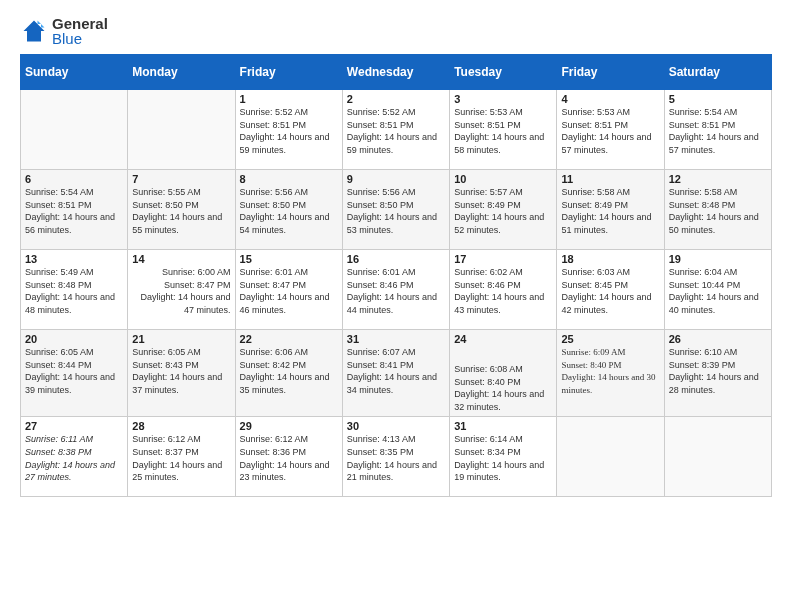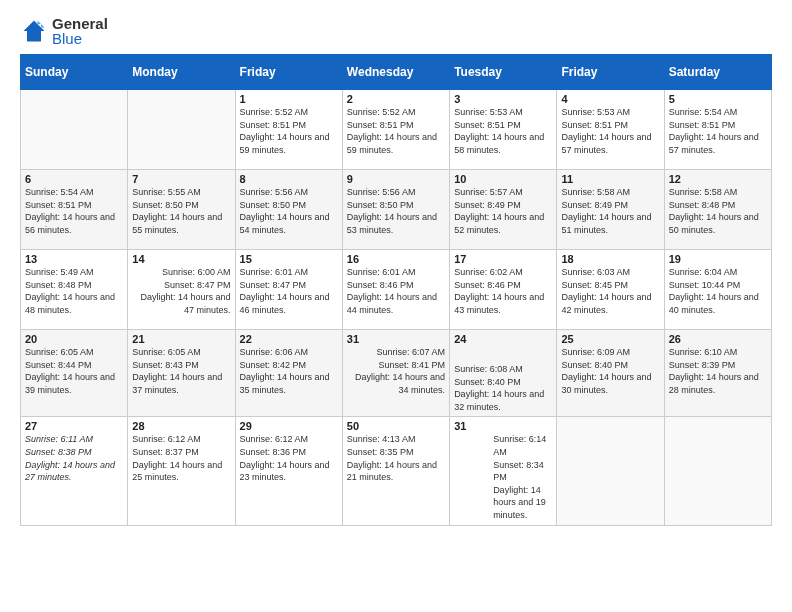--- a/index.html
+++ b/index.html
@@ -271,33 +271,33 @@
 Daylight: 14 hours and 37 minutes.</div>
           </td>
           <td>
             <span class="day-num">22</span>
             <div class="day-info" style="white-space: pre-line;">Sunrise: 6:06 AM
 Sunset: 8:42 PM
 Daylight: 14 hours and 35 minutes.</div>
           </td>
           <td>
             <span class="day-num">31</span>
-            <div class="day-info" style="white-space: pre-line; text-align: right;">Sunrise: 6:07 AM
+            <div class="day-info" style="white-space: pre-line;">Sunrise: 6:07 AM
 Sunset: 8:41 PM
 Daylight: 14 hours and 34 minutes.</div>
           </td>
           <td>
             <span class="day-num">24</span>
             <div class="day-info" style="white-space: pre-line; margin-top: 18px;">Sunrise: 6:08 AM
 Sunset: 8:40 PM
 Daylight: 14 hours and 32 minutes.</div>
           </td>
           <td>
             <span class="day-num">25</span>
-            <div class="day-info" style="white-space: pre-line;">Sunrise: 6:09 AM
+            <div class="day-info" style="white-space: pre-line; font-family: Liberation Serif, serif;">Sunrise: 6:09 AM
 Sunset: 8:40 PM
 Daylight: 14 hours and 30 minutes.</div>
           </td>
           <td>
             <span class="day-num">26</span>
             <div class="day-info" style="white-space: pre-line;">Sunrise: 6:10 AM
 Sunset: 8:39 PM
 Daylight: 14 hours and 28 minutes.</div>
           </td>
         </tr>
@@ -314,28 +314,28 @@
 Sunset: 8:37 PM
 Daylight: 14 hours and 25 minutes.</div>
           </td>
           <td>
             <span class="day-num">29</span>
             <div class="day-info" style="white-space: pre-line;">Sunrise: 6:12 AM
 Sunset: 8:36 PM
 Daylight: 14 hours and 23 minutes.</div>
           </td>
           <td>
-            <span class="day-num">50</span>
+            <span class="day-num">30</span>
             <div class="day-info" style="white-space: pre-line;">Sunrise: 4:13 AM
 Sunset: 8:35 PM
 Daylight: 14 hours and 21 minutes.</div>
           </td>
           <td>
             <span class="day-num">31</span>
-            <div class="day-info" style="white-space: pre-line; margin-left: 39px;">Sunrise: 6:14 AM
+            <div class="day-info" style="white-space: pre-line;">Sunrise: 6:14 AM
 Sunset: 8:34 PM
 Daylight: 14 hours and 19 minutes.</div>
           </td>
           <td class="empty"></td>
           <td class="empty"></td>
         </tr>
       </tbody>
   </table>
 </div>
 

